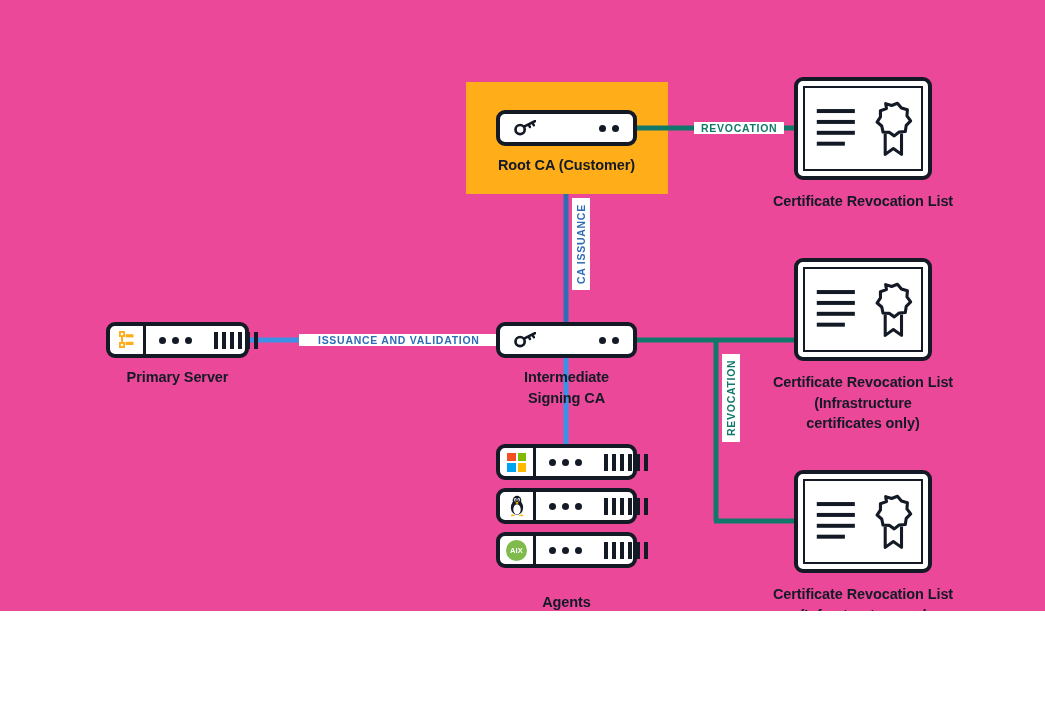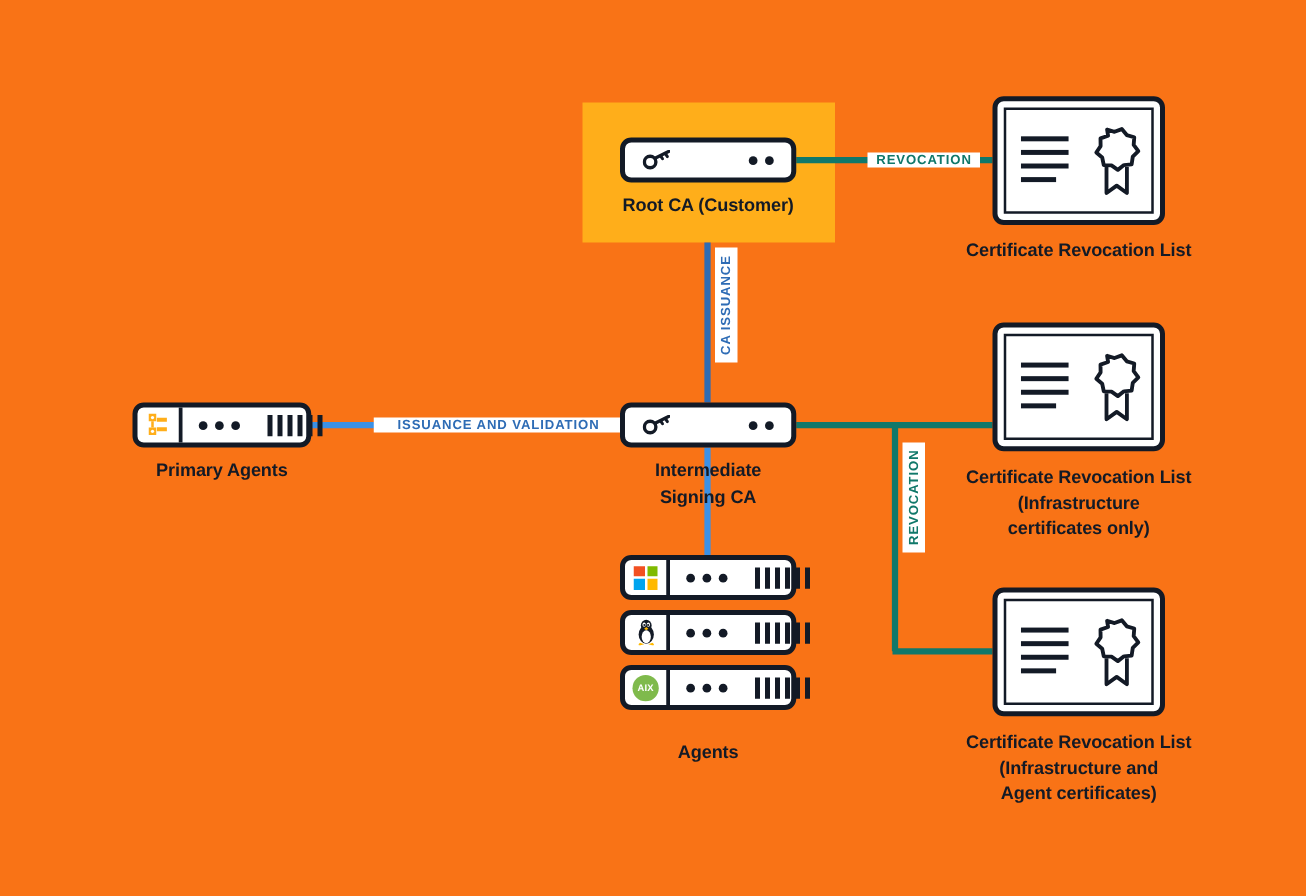--- a/index.html
+++ b/index.html
@@ -8,22 +8,22 @@
     padding: 0;
     background: #ffffff;
   }
   body {
     font-family: "Liberation Sans", sans-serif;
     -webkit-font-smoothing: antialiased;
   }
   #canvas {
     position: relative;
     width: 1045px;
-    height: 717px;
-    background: #f97316;
+    height: 611px;
+    background: #ec4899;
     overflow: hidden;
   }
 
   
   #wires {
     position: absolute;
     left: 0; top: 0;
     width: 1045px;
     height: 717px;
     pointer-events: none;
@@ -271,21 +271,21 @@
         <div class="bars">
           <i></i>
             <i></i>
             <i></i>
             <i></i>
             <i></i>
             <i></i>
         </div>
       </div>
     </div>
-    <div class="node-caption" style="margin-top:9px;">Primary Agents</div>
+    <div class="node-caption" style="margin-top:9px;">Primary Server</div>
   </div>
 
   <div class="node" style="left:496px; top:444px; width:141px;">
 
     <div class="server with-icon" style="margin-bottom:8px;">
       <div class="srv-iconcell">
         <div class="win-grid">
           <span style="background:#F25022;"></span>
           <span style="background:#7FBA00;"></span>
           <span style="background:#00A4EF;"></span>

